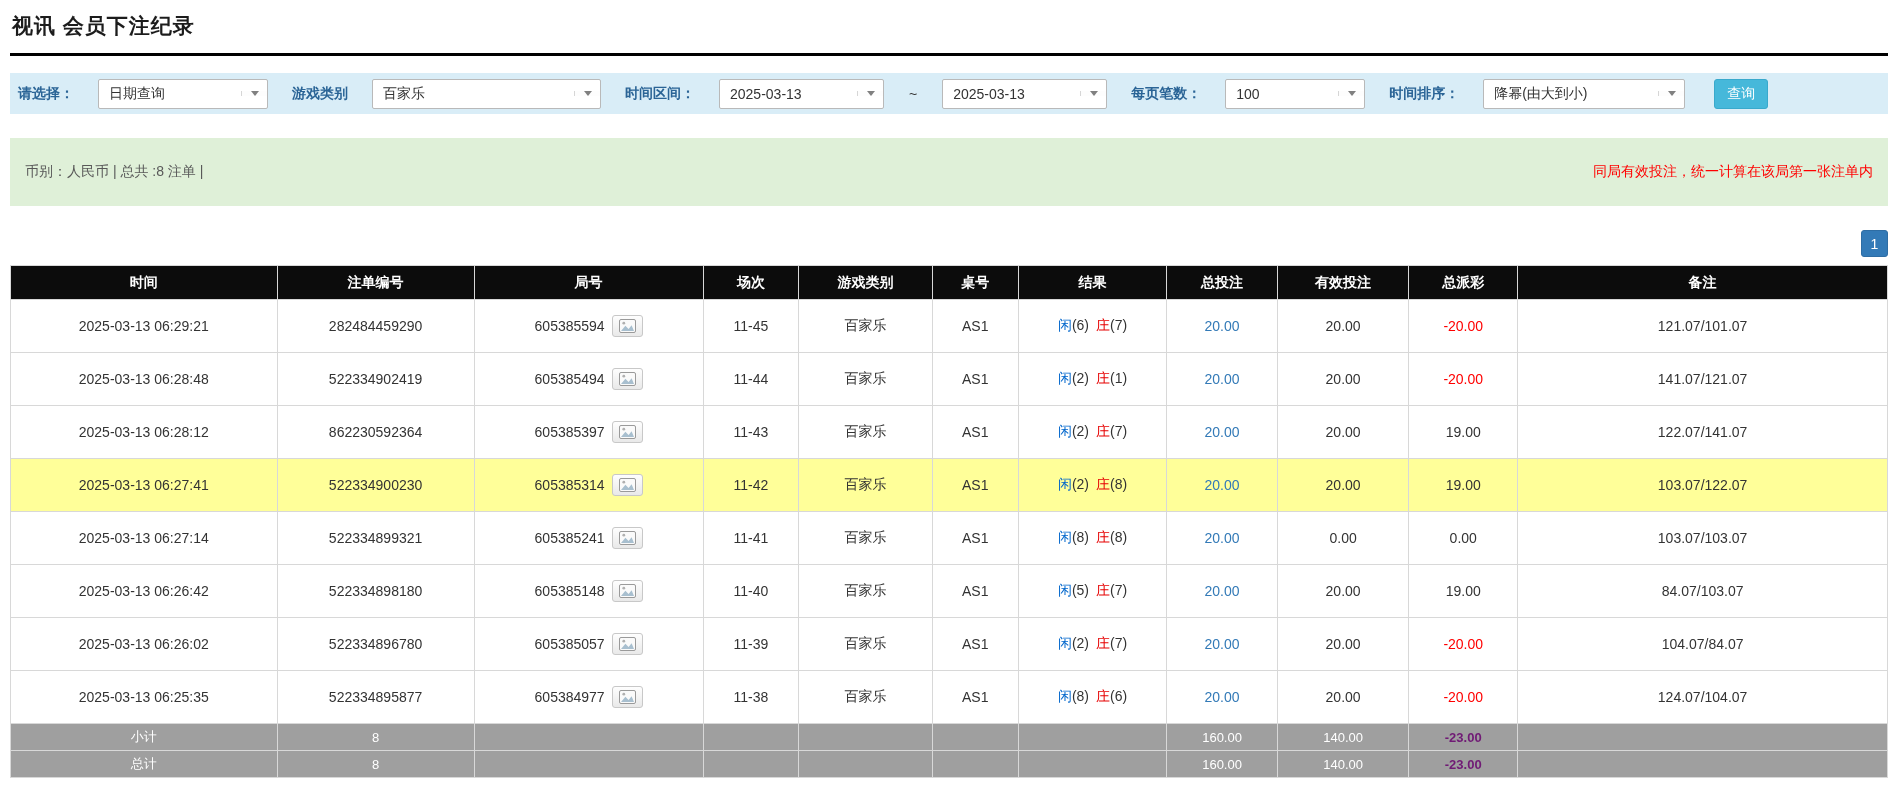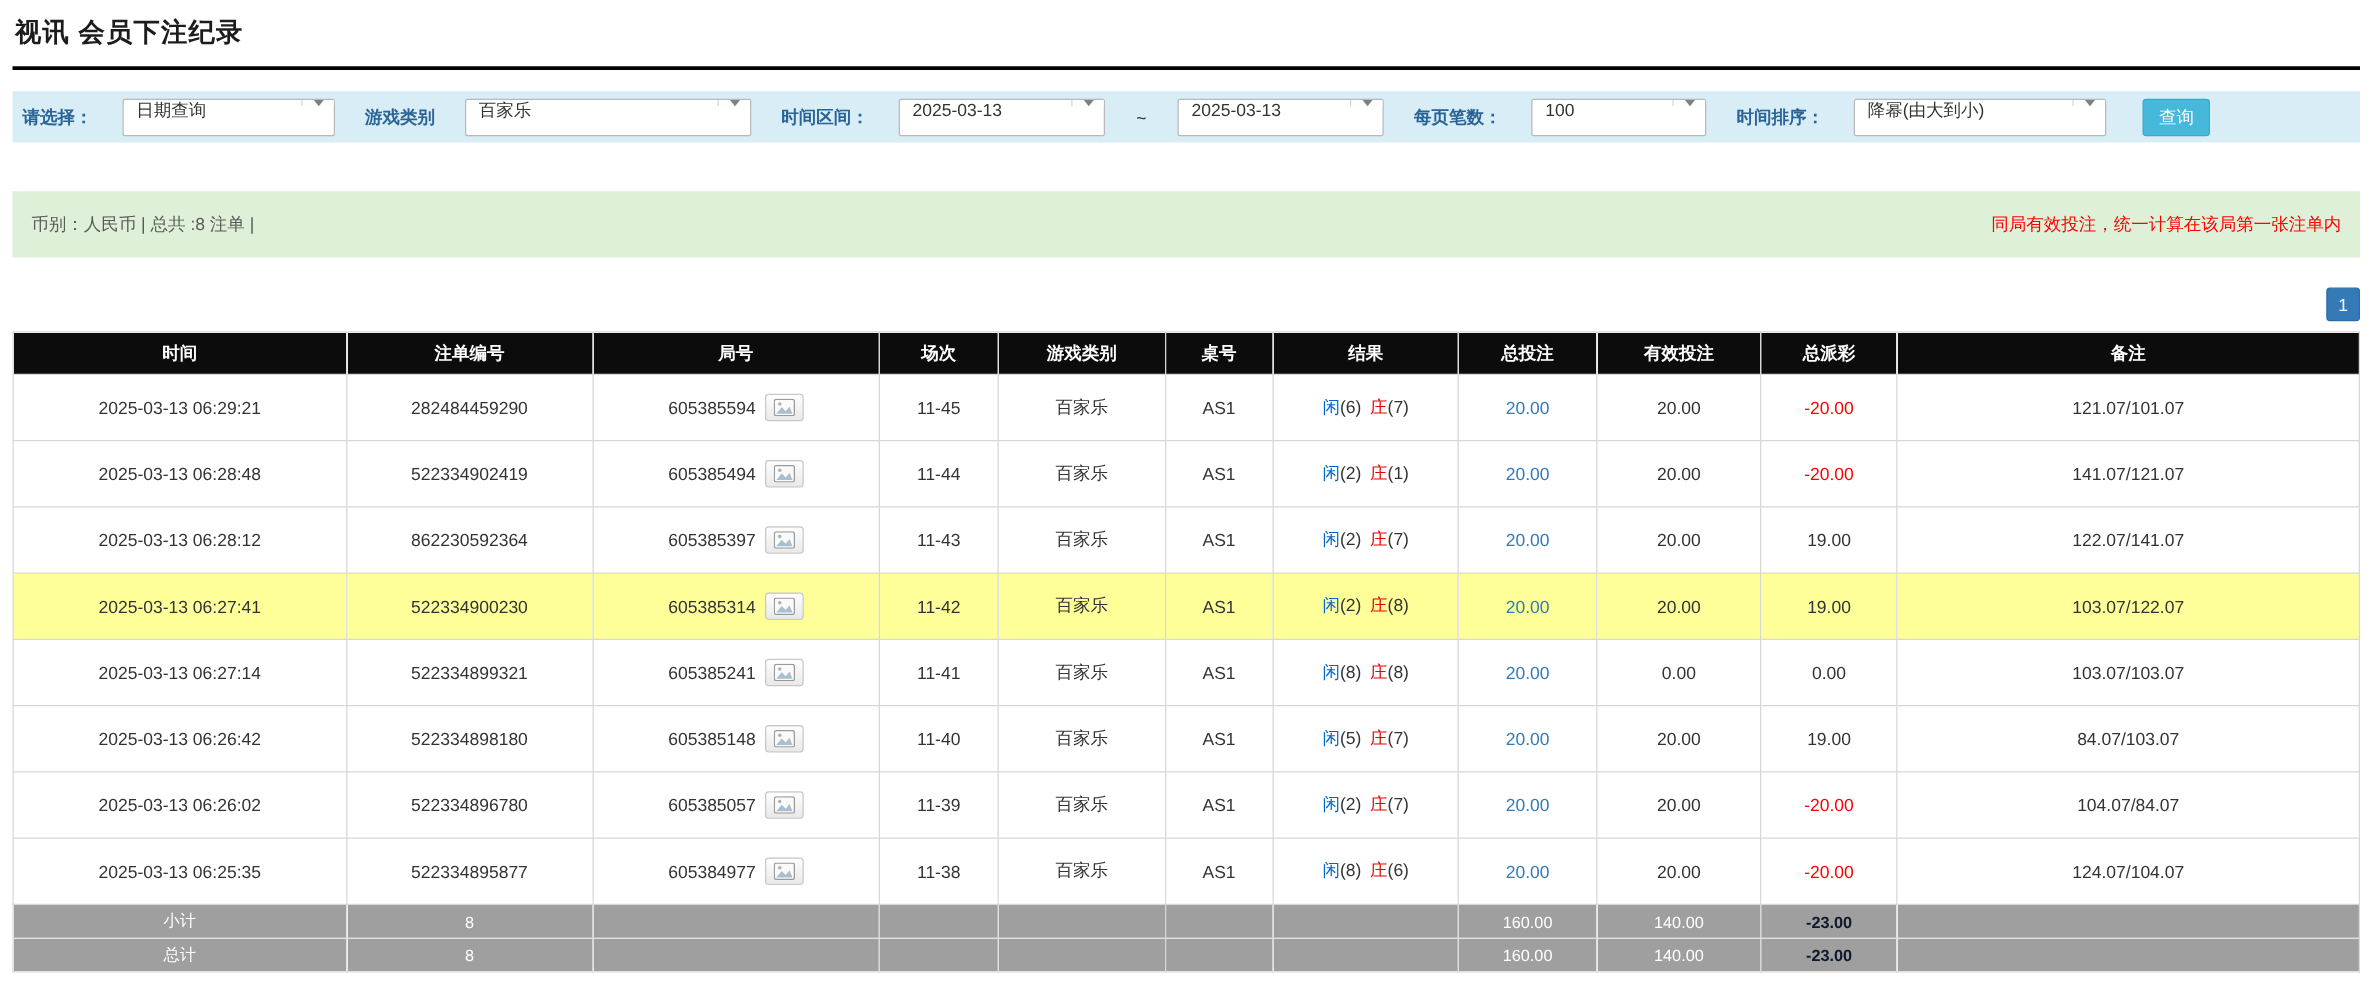--- a/index.html
+++ b/index.html
@@ -16,41 +16,41 @@
   .title-bar { padding: 12px 2px 13px; border-bottom: 3px solid #000000; }
   .page-title { font-size: 21px; font-weight: 600; color: #1c1c1c; letter-spacing: 1px; }
 
   
   .filter-bar {
     margin-top: 17px; background: #d9edf7; height: 41px;
     display: flex; align-items: center; gap: 24px; padding: 0 8px;
   }
   .filter-label { color: #2a6496; font-weight: bold; font-size: 14px; white-space: nowrap; }
   .combo {
-    display: inline-flex; align-items: flex-start; background: #fff;
+    display: inline-flex; align-items: center; background: #fff;
     border: 1px solid #b9b9b9; height: 30px; border-radius: 2px;
   }
   .combo-text { flex: 1; display: flex; align-items: center; padding: 0 10px; font-size: 14px; color: #333; white-space: nowrap; overflow: hidden; }
   .combo-arrow { width: 26px; border-left: 1px solid #d6d6d6; display: flex; align-items: center; justify-content: center; background: #fdfdfd; cursor: pointer; }
   .caret { width: 0; height: 0; border-left: 4px solid transparent; border-right: 4px solid transparent; border-top: 5px solid #808080; }
   .c-query { width: 170px; }
   .c-game  { width: 229px; }
   .c-date  { width: 165px; }
   .c-size  { width: 140px; }
   .c-sort  { width: 202px; }
   .tilde { font-size: 14px; color: #333; padding: 0 1px; }
   .search-btn {
     background: #46b8da; border: 1px solid #39a9cc; color: #fff;
     height: 30px; padding: 0 12px; font-size: 14px; border-radius: 3px;
     cursor: pointer; margin-left: 5px; white-space: nowrap;
   }
 
   
   .summary-bar {
-    margin-top: 39px; background: #dff0d8; height: 53px;
+    margin-top: 24px; background: #dff0d8; height: 68px;
     display: flex; align-items: center; justify-content: space-between;
     padding: 0 15px; font-size: 14px;
   }
   .summary-left { color: #595959; }
   .summary-right { color: #ff0000; }
 
   
   .pagination { margin-top: 24px; margin-bottom: 8px; display: flex; justify-content: flex-end; }
   .page-btn {
     min-width: 27px; height: 27px; background: #337ab7; border: 1px solid #2e6da4;
@@ -67,21 +67,21 @@
   .icon-btn {
     border: 1px solid #c8c8c8; background: linear-gradient(#fefefe, #e9e9e9);
     border-radius: 3px; padding: 3px 6px; display: inline-flex; align-items: center; cursor: pointer;
   }
   .res-player { color: #0066cc; }
   .res-banker { color: #e60000; margin-left: 7px; }
   .res-score  { color: #333; }
   .link-blue { color: #337ab7; cursor: pointer; }
   .neg { color: #ff0000; }
   tfoot td { background: #9f9f9f; color: #fff; height: 27px; font-size: 13px; }
-  tfoot td.neg-footer { color: #0f172a; font-weight: bold; }
+  tfoot td.neg-footer { color: #701a75; font-weight: bold; }
 </style>
 </head>
 <body>
 
 <div class="page">
 
   <div class="title-bar">
     <h1 class="page-title">视讯 会员下注纪录</h1>
   </div>
 

